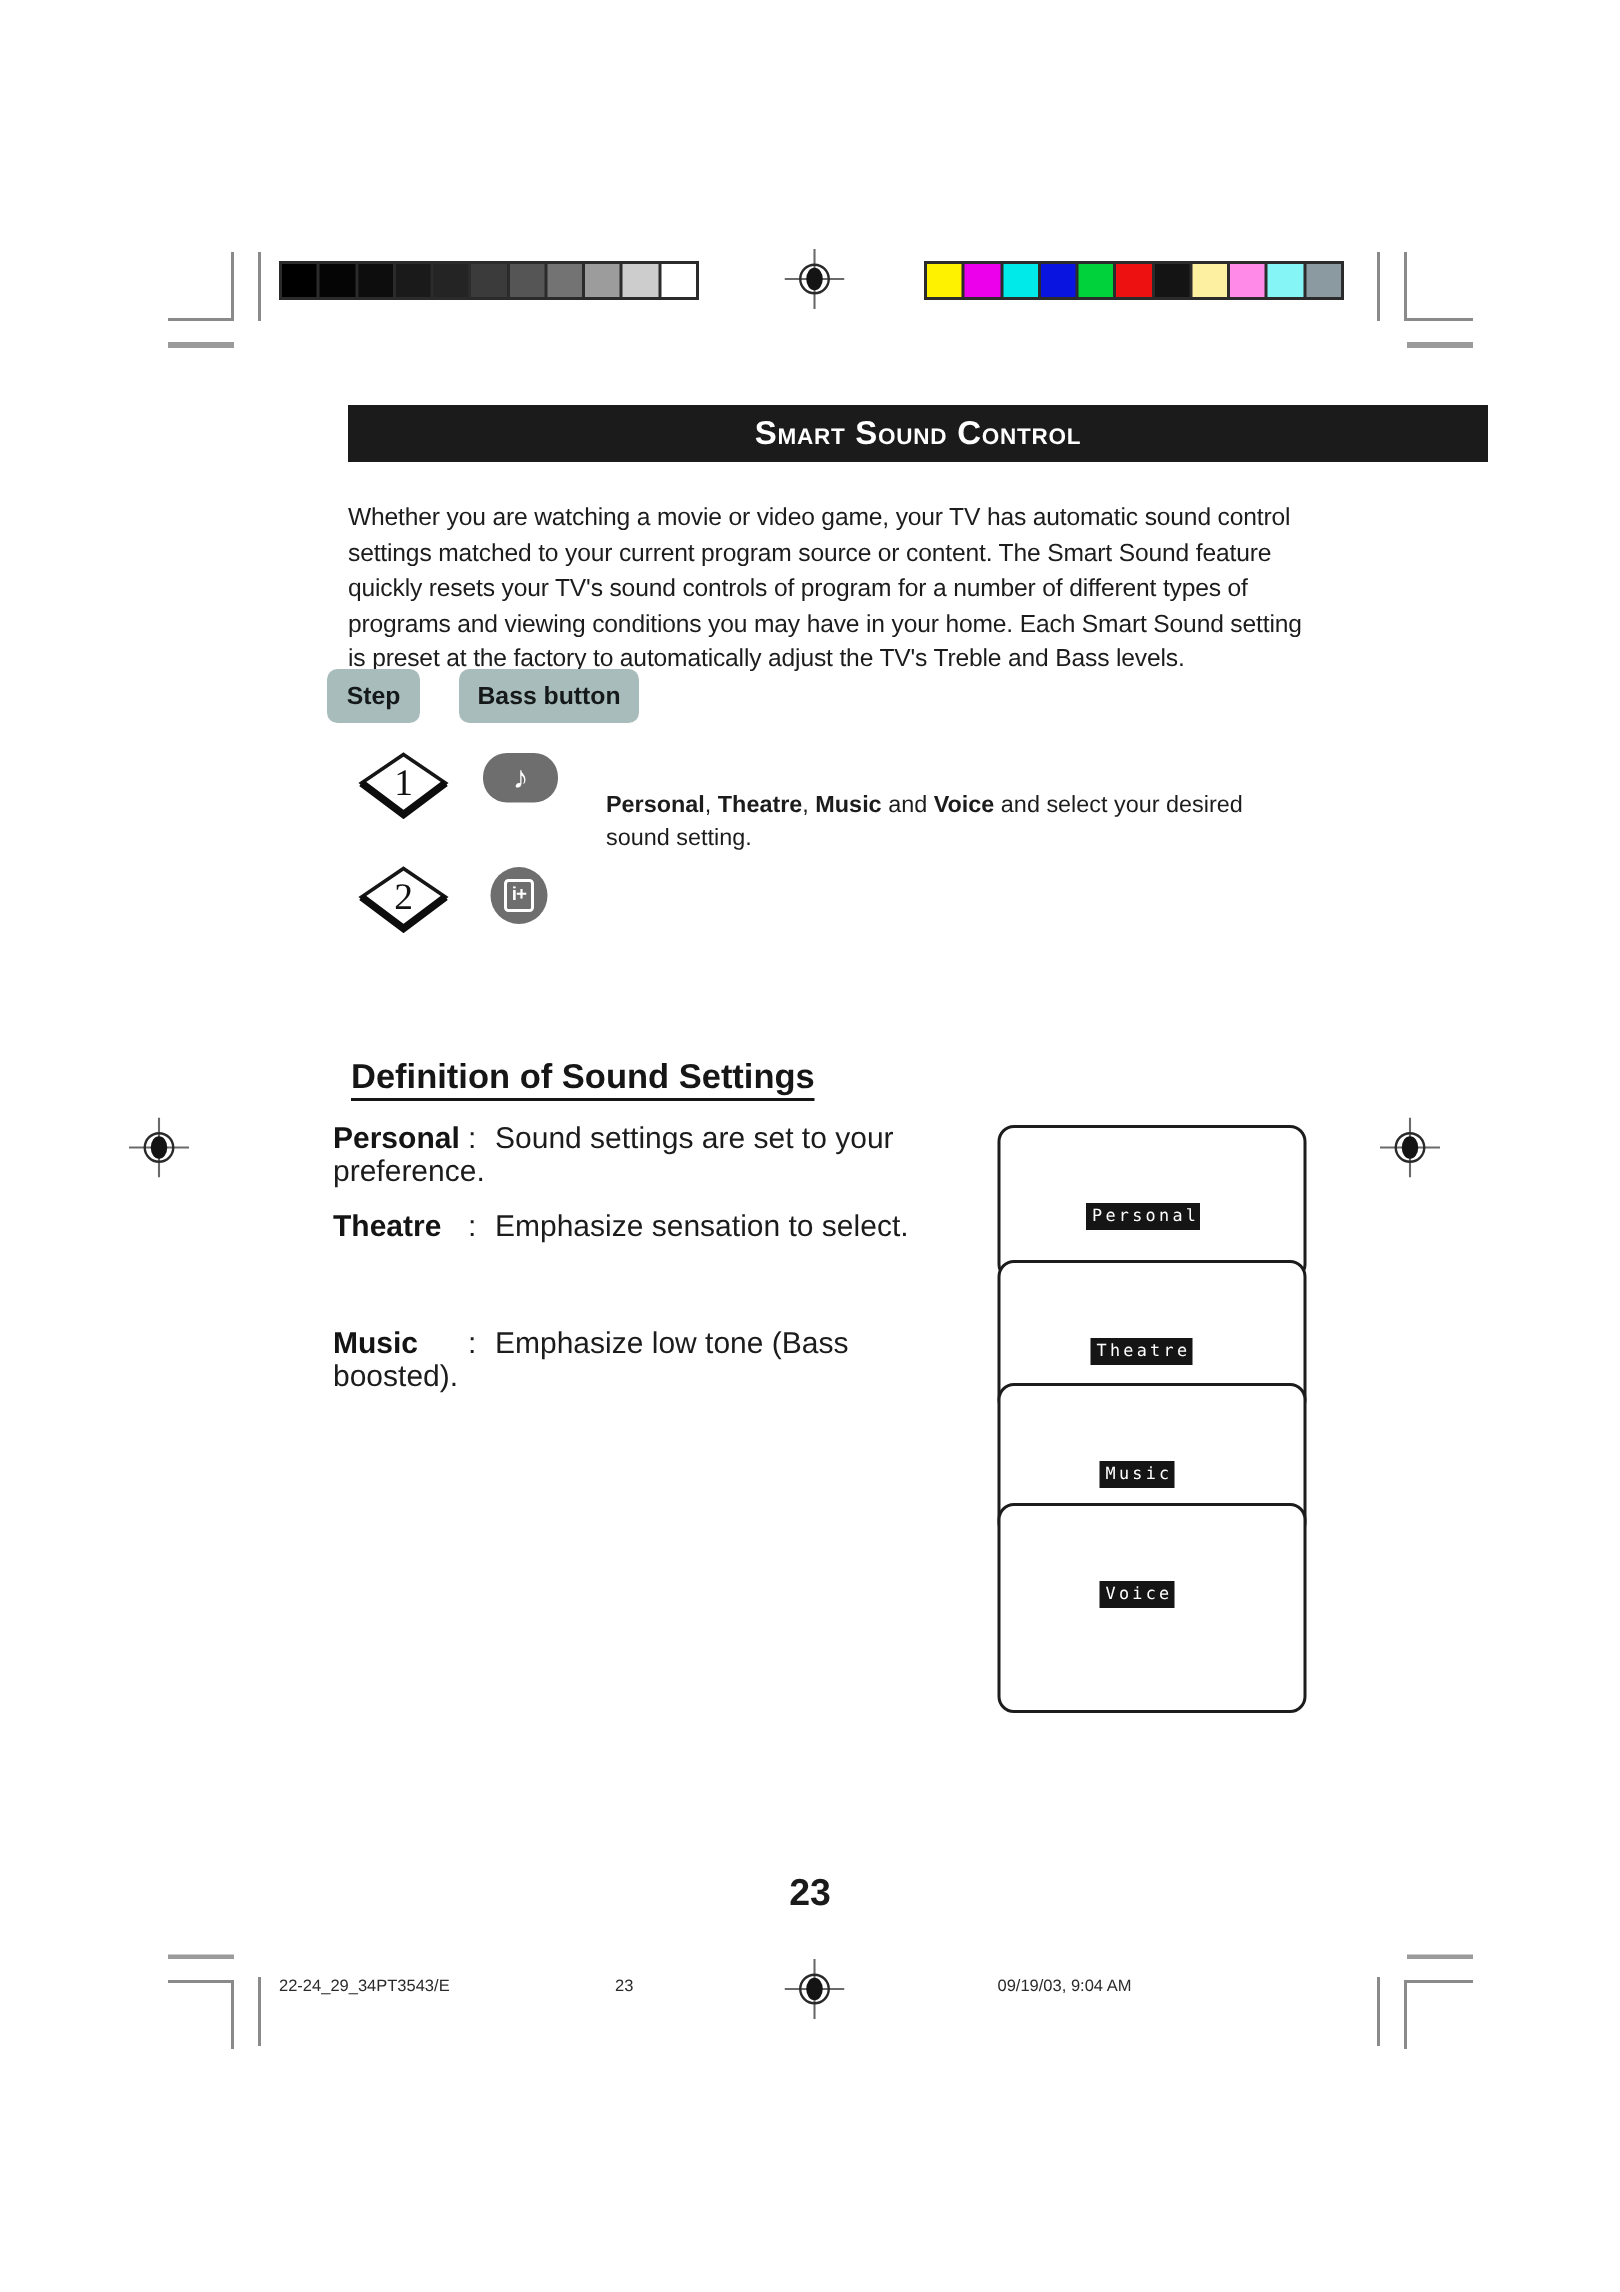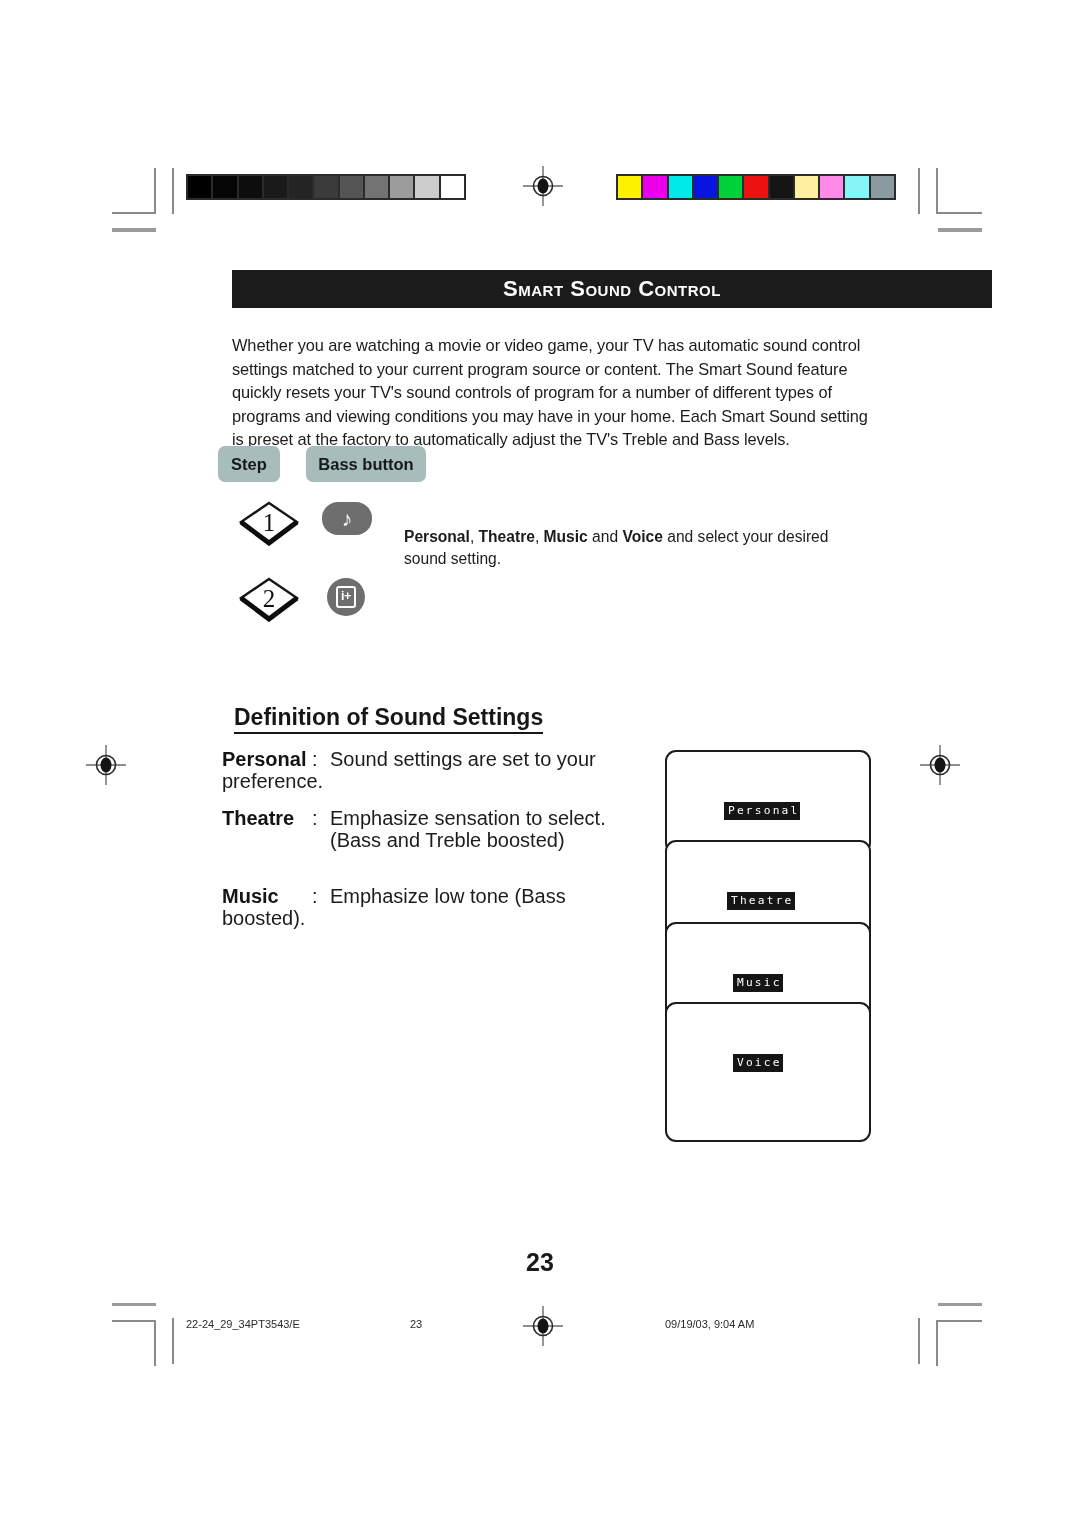--- a/index.html
+++ b/index.html
@@ -376,21 +376,20 @@
 
 
   <div class="section-title">Definition of Sound Settings</div>
 
   <div class="def-row" id="def-0">
     <span class="term">Personal</span><span class="colon">:</span><span class="desc">Sound settings are set to your preference.</span>
   </div>
 
   <div class="def-row" id="def-1">
     <span class="term">Theatre</span><span class="colon">:</span><span class="desc">Emphasize sensation to select.</span>
-    <span class="desc2">(Bass and Treble boosted)</span>
   </div>
 
   <div class="def-row" id="def-2">
     <span class="term">Music</span><span class="colon">:</span><span class="desc">Emphasize low tone (Bass boosted).</span>
   </div>
 
 
   <div class="tv-stack" id="tv-stack">
       <div class="tv-screen" style="top: 0px; height: 104px; z-index: 1;">
         <div class="osd" style="top: 50px; left: 57px;">Personal</div>

